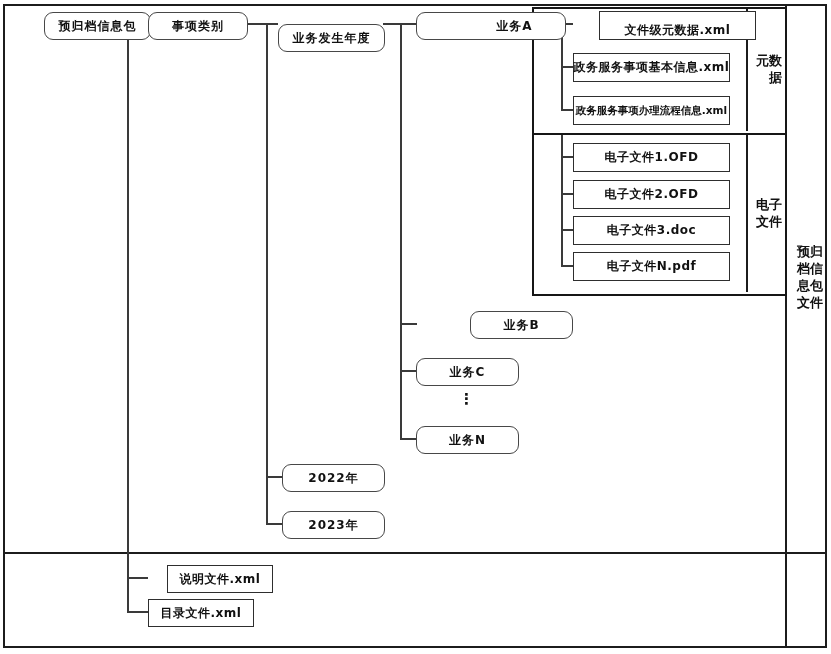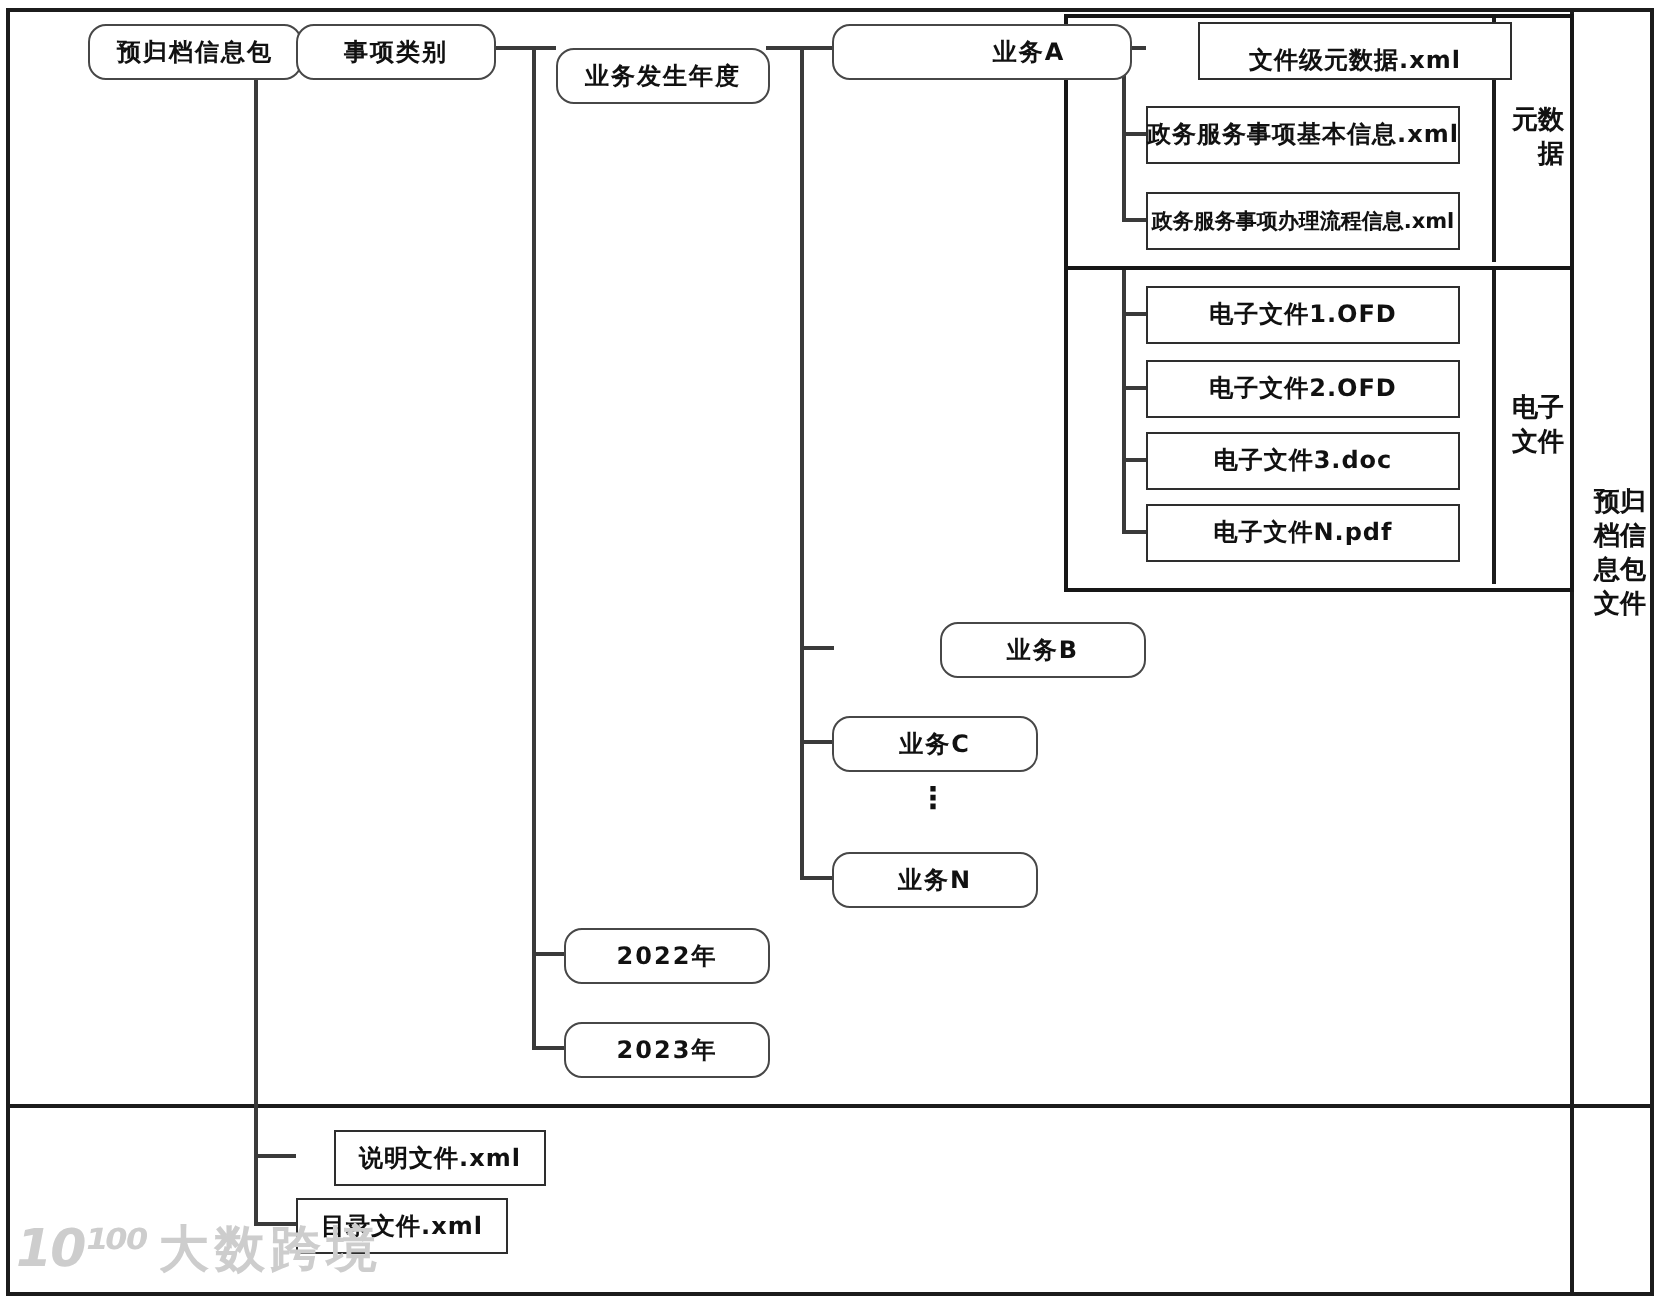--- a/index.html
+++ b/index.html
@@ -130,18 +130,14 @@
 
   <div class="vlabel" style="left:789px;top:243px;">预归档信息包文件</div>
 
   <div class="fb" style="left:148px;top:565px;width:104px;height:26px;margin-left:19px;">
     <span>说明文件.xml</span>
   </div>
   <div class="fb" style="left:148px;top:599px;width:104px;height:26px;">
     <span>目录文件.xml</span>
   </div>
 
-  <div class="watermark">
-    <span class="wm-logo">10¹⁰⁰</span>
-    <span class="wm-text">大数跨境</span>
-  </div>
 
 </div>
 
 </body></html>

